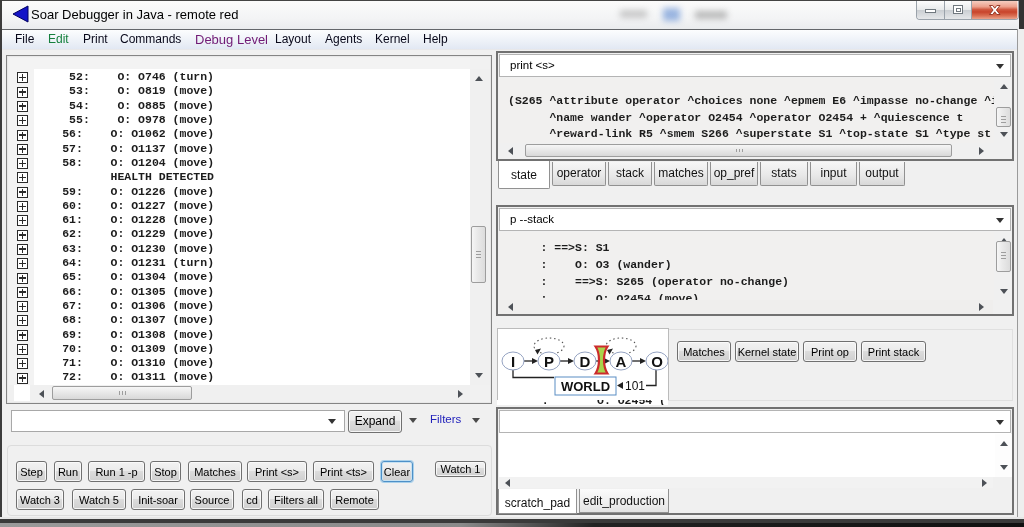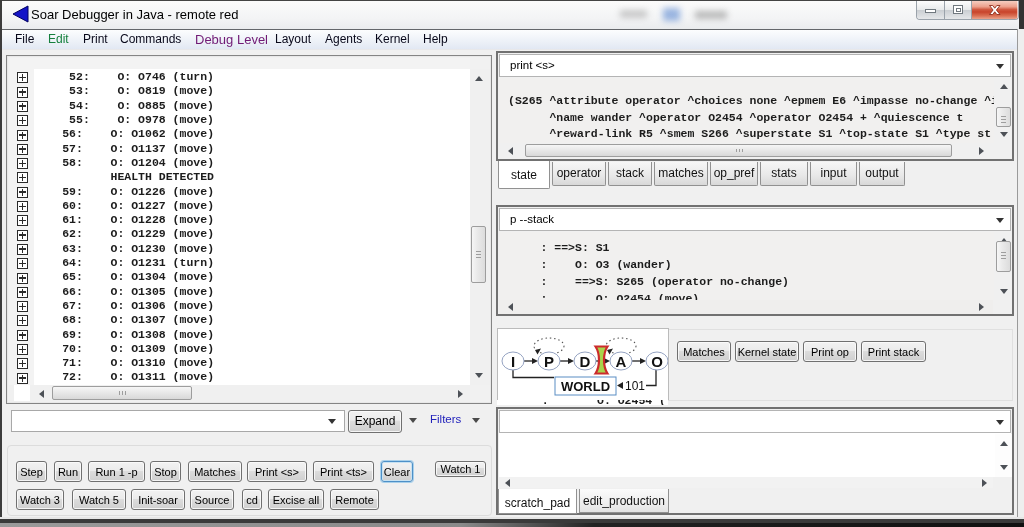--- a/index.html
+++ b/index.html
@@ -280,21 +280,21 @@
 <div class="btn" style="left:131px;top:489px;width:54px;height:21px;">
     <span>Init-soar</span>
   </div>
 <div class="btn" style="left:190px;top:489px;width:44px;height:21px;">
     <span>Source</span>
   </div>
 <div class="btn" style="left:242px;top:489px;width:20px;height:21px;">
     <span>cd</span>
   </div>
 <div class="btn" style="left:268px;top:489px;width:56px;height:21px;">
-    <span>Excise all</span>
+    <span>Filters all</span>
   </div>
 <div class="btn" style="left:330px;top:489px;width:49px;height:21px;">
     <span>Remote</span>
   </div>
 
 <div class="pane" style="left:496px;top:51px;width:518px;height:110px;"></div>
 <div class="combo" style="left:499px;top:54px;width:512px;height:23px;border-color:#b4b4b4;">
   <div class="abs" style="left:10px;top:4px;font-size:11.5px;color:#000;">print &lt;s&gt;</div>
   <div class="cArr" style="right:6px;top:9px;"></div>
 </div>

